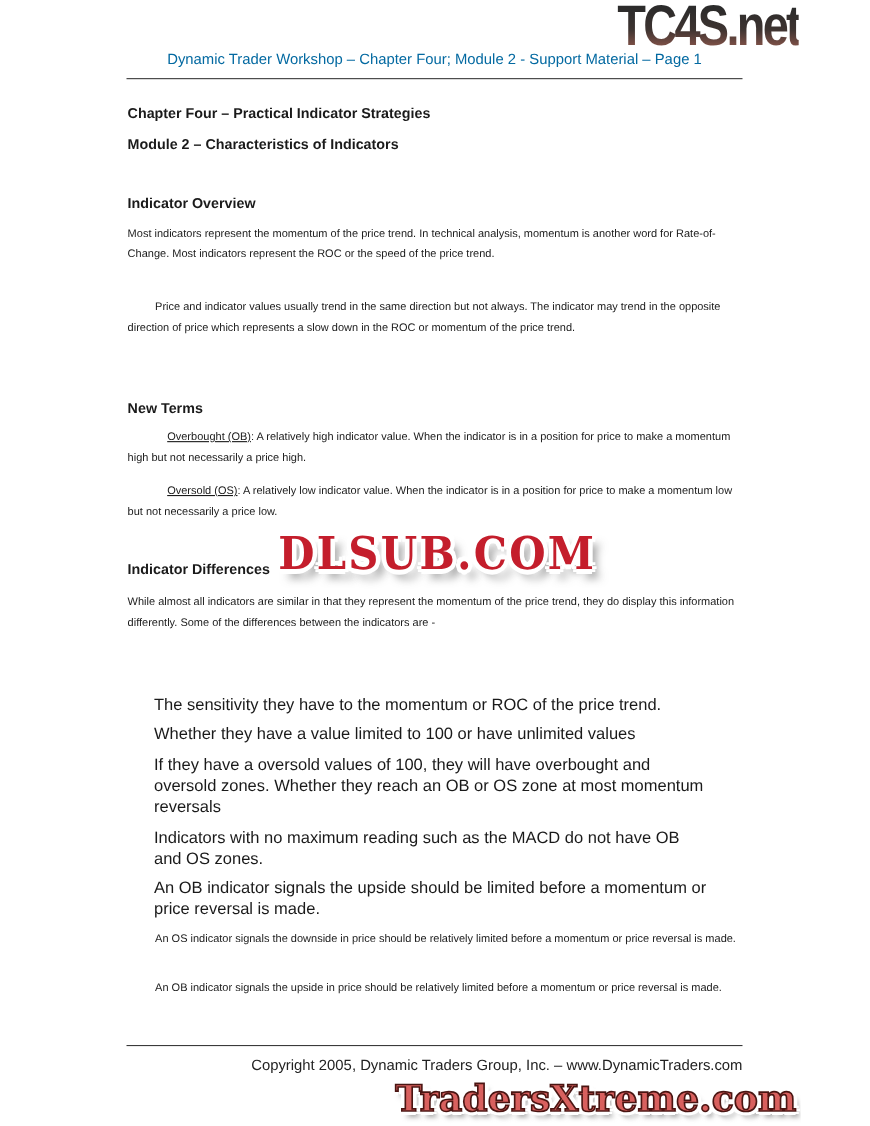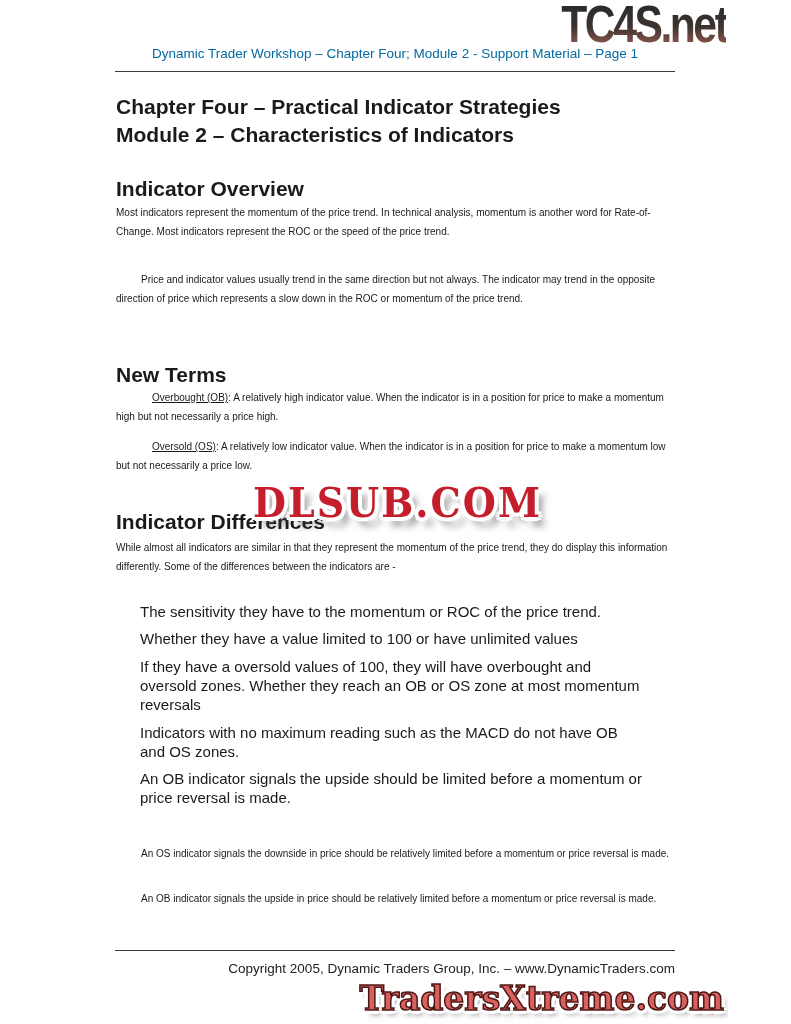--- a/index.html
+++ b/index.html
@@ -89,36 +89,37 @@
     left: 115px;
     width: 560px;
     text-align: right;
     font-size: 13.5px;
     color: #222222;
   }
 
   
   .h-bold {
     left: 116px;
-    font-size: 21px;
+    font-size: 13px;
     font-weight: bold;
     white-space: nowrap;
   }
   .para {
     left: 116px;
     width: 560px;
     font-size: 10px;
     line-height: 19px;
   }
   .para.indent { text-indent: 25px; }
   .list-item {
     left: 140px;
     width: 502px;
     font-size: 15px;
     line-height: 19px;
+    margin-top: 29px;
   }
   .uline { text-decoration: underline; margin-left: 36px; }
   .diff-heading { z-index: 1; }
 </style>
 </head>
 <body>
 
 <div class="page">
 
   <div class="abs tc4s-logo">TC4S.net</div>

